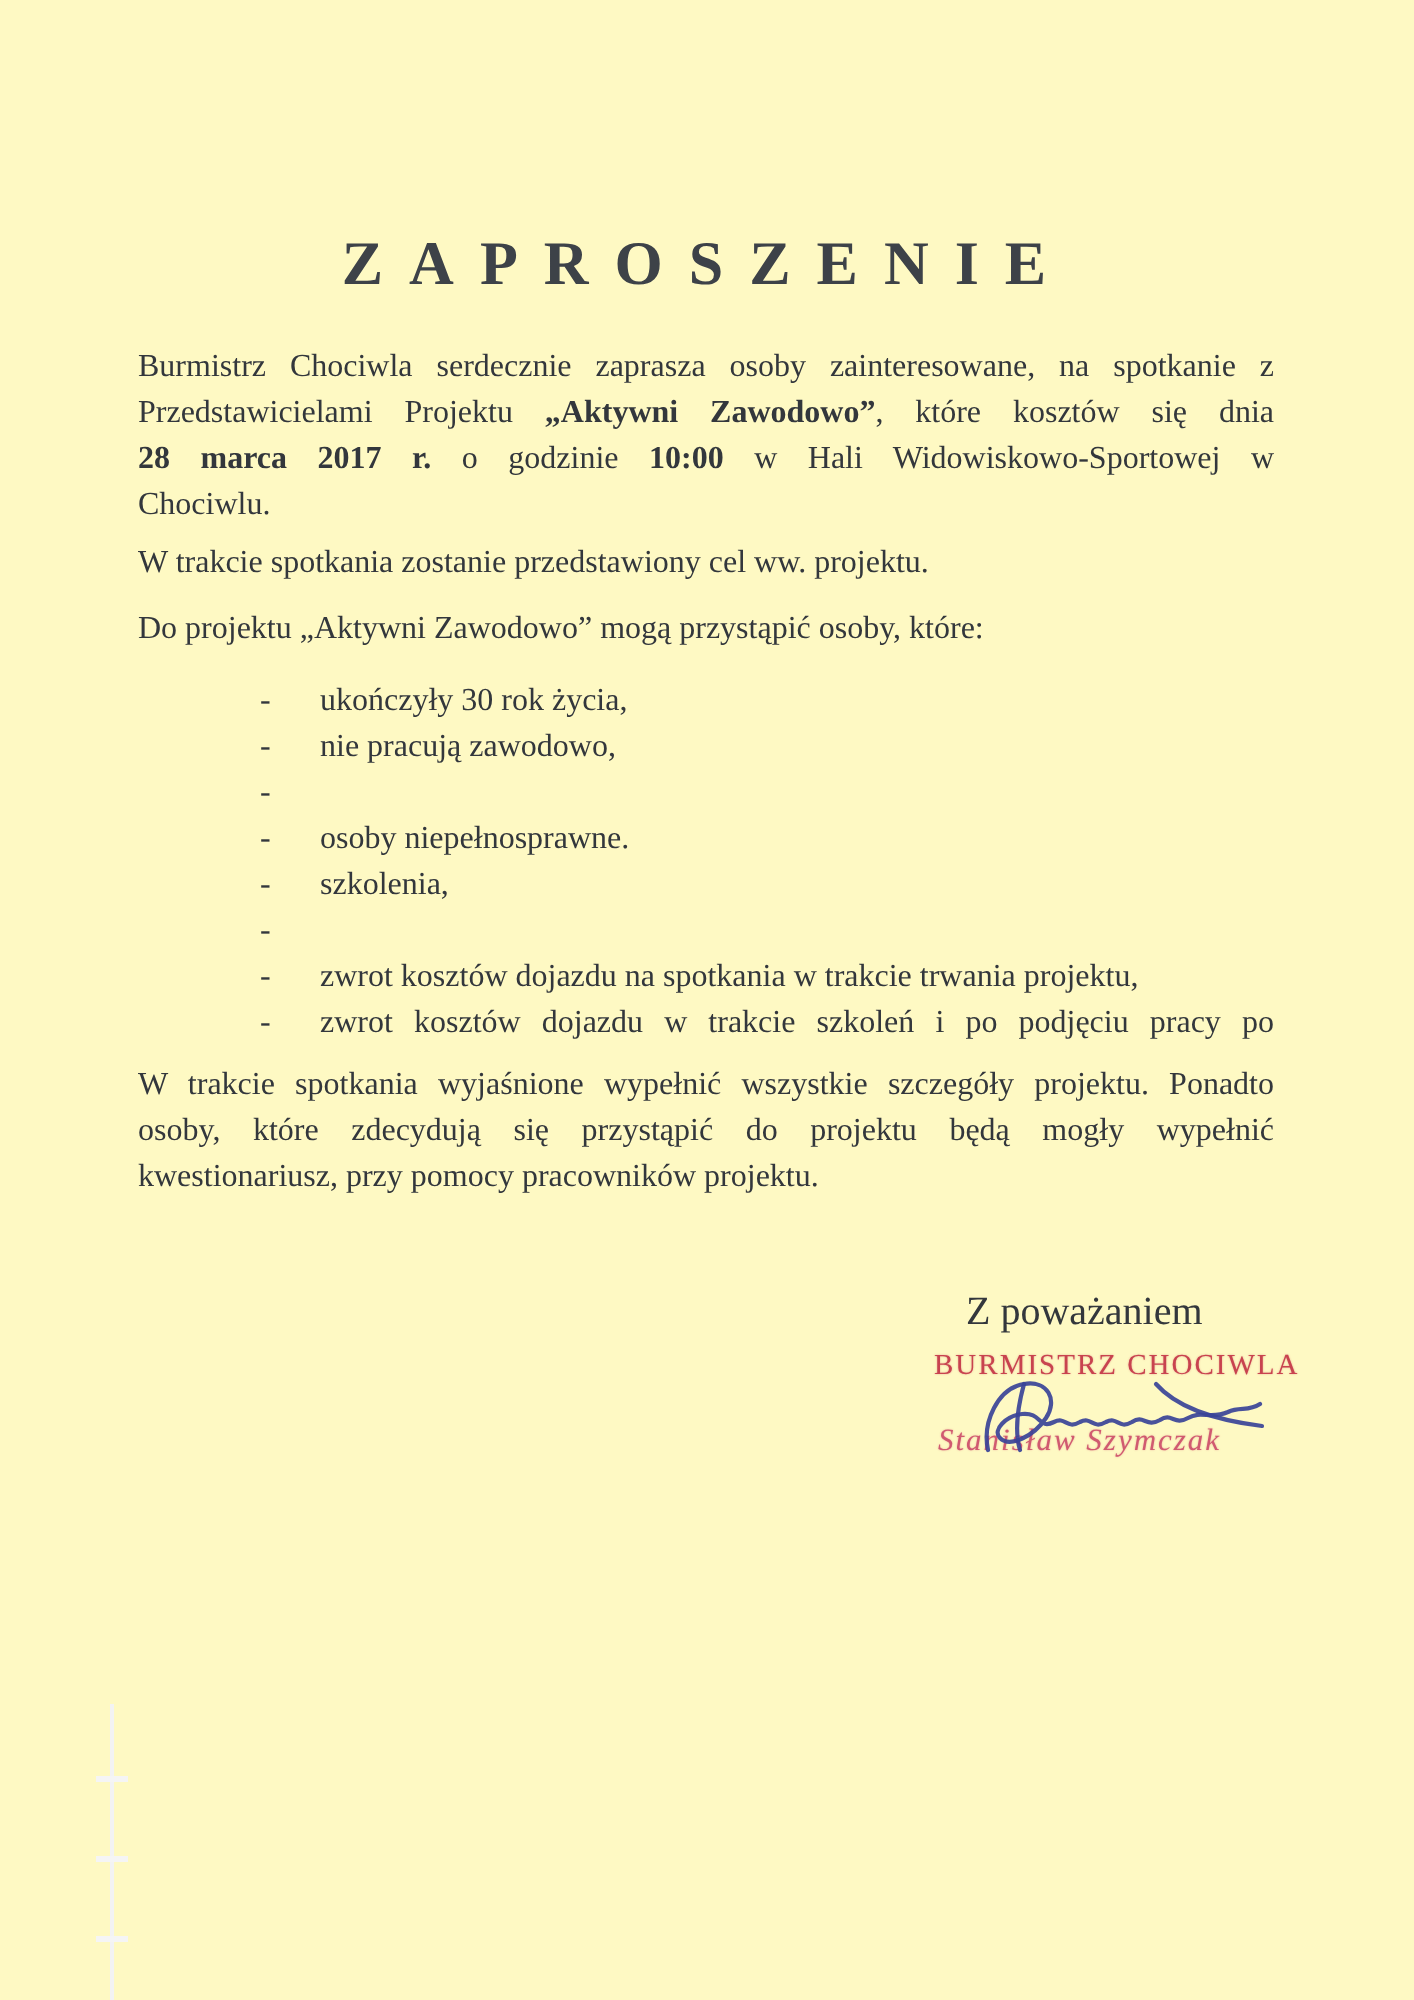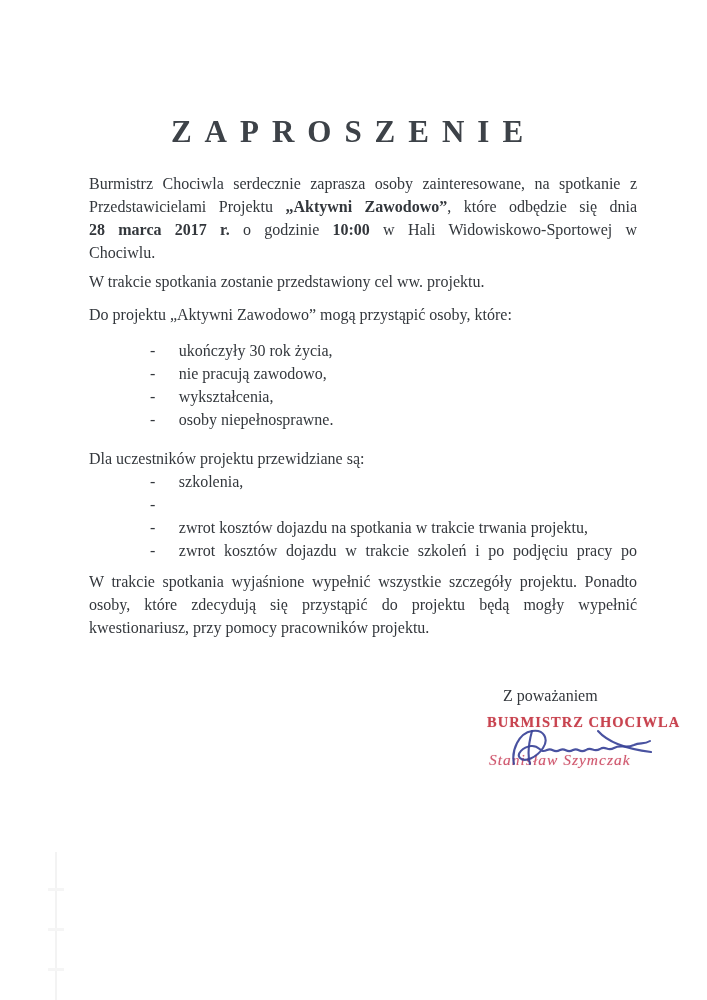--- a/index.html
+++ b/index.html
@@ -1,60 +1,60 @@
 <!DOCTYPE html>
 <html><head>
 <meta charset="utf-8">
 <style>
   html,body { margin:0; padding:0; background:#e8e8e8; }
   .page {
     position:relative;
     width:707px; height:1000px;
     margin:0 auto;
-    background:#ffffff;
+    background:#fef9c3;
     font-family:"Liberation Serif", serif;
     color:#33373c;
     overflow:hidden;
   }
   .title {
     margin:116px 0 0 0;
     font-size:31px;
     line-height:32px;
     font-weight:bold;
     letter-spacing:13px;
     text-align:center;
     color:#3d4248;
   }
-  .content { padding:0 70px 0 69px;margin-left:20px; }
+  .content { padding:0 70px 0 69px; }
   .para { margin:0; }
   .line { display:block; font-size:16px; line-height:23px; }
   .just { text-align:justify; text-align-last:justify; }
   .b { font-weight:bold; }
   .p-intro   { margin-top:24px; }
   .p-goal    { margin-top:6px; }
   .p-elig-h  { margin-top:10px; }
   .list-elig { margin-top:13px; }
   .p-benef-h { margin-top:16px; }
   .list-benef{ margin-top:0; }
   .p-summary { margin-top:8px; }
   .li { display:flex; }
   .dash { display:block; margin-left:61px; width:30px; font-size:16px; line-height:23px; }
   .ibody { display:block; width:477px; }
   .regards {
     margin:45px 0 0 414px;
-    font-size:16px; line-height:23px;
+    font-size:20px; line-height:23px;
   }
   .stamp {
     position:relative;
     margin:6px 0 0 398px;
     width:240px; height:75px;
   }
   .stamp-title {
     font-size:14.5px; line-height:18px;
-    font-weight:bold;
+    font-weight:normal;
     letter-spacing:1px;
     color:#c8434f;
     text-shadow:0 0 1px rgba(200,67,79,.45);
   }
   .stamp-name {
     margin:20px 0 0 2px;
     font-size:15.5px; line-height:18px;
     font-style:italic;
     letter-spacing:1px;
     color:#d05a70;
@@ -91,21 +91,21 @@
 
   <h1 class="title">ZAPROSZENIE</h1>
 
   <div class="content">
 
     <div class="para p-intro">
       <span class="line just">
         <span>Burmistrz Chociwla serdecznie zaprasza osoby zainteresowane, na spotkanie z</span>
       </span>
       <span class="line just">
-        <span>Przedstawicielami Projektu </span><span class="b">„Aktywni Zawodowo”</span><span>, które odbędzie się dnia</span>
+        <span>Przedstawicielami Projektu </span><span class="b">„Aktywni Zawodowo”</span><span>, które kosztów się dnia</span>
       </span>
       <span class="line just">
         <span class="b">28 marca 2017 r.</span><span> o godzinie </span><span class="b">10:00</span><span> w Hali Widowiskowo-Sportowej w</span>
       </span>
       <span class="line">
         <span>Chociwlu.</span>
       </span>
     </div>
 
     <div class="para p-goal">
@@ -125,34 +125,30 @@
       </div>
       <div class="li">
         <span class="dash">-</span>
         <span class="ibody">
           <span class="line">nie pracują zawodowo,</span>
         </span>
       </div>
       <div class="li">
         <span class="dash">-</span>
         <span class="ibody">
-          <span class="line">wykształcenia,</span>
         </span>
       </div>
       <div class="li">
         <span class="dash">-</span>
         <span class="ibody">
           <span class="line">osoby niepełnosprawne.</span>
         </span>
       </div>
     </div>
 
-    <div class="para p-benef-h">
-      <span class="line">Dla uczestników projektu przewidziane są:</span>
-    </div>
 
     <div class="list-benef">
       <div class="li">
         <span class="dash">-</span>
         <span class="ibody">
           <span class="line">szkolenia,</span>
         </span>
       </div>
       <div class="li">
         <span class="dash">-</span>

